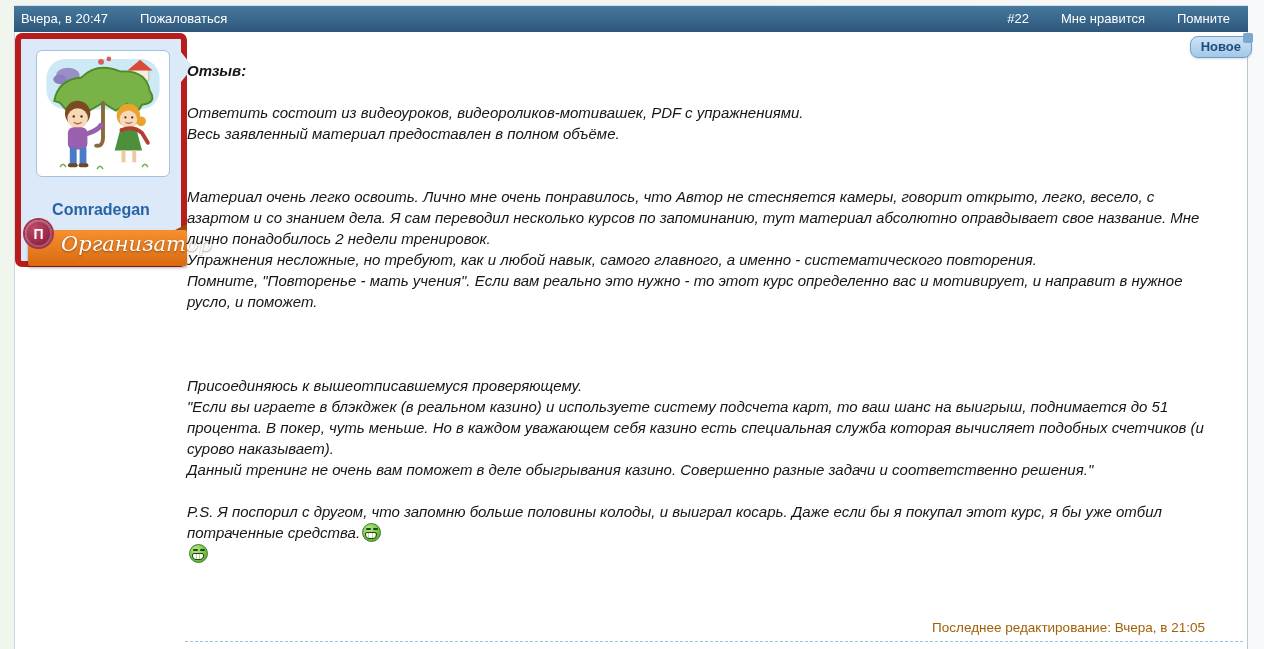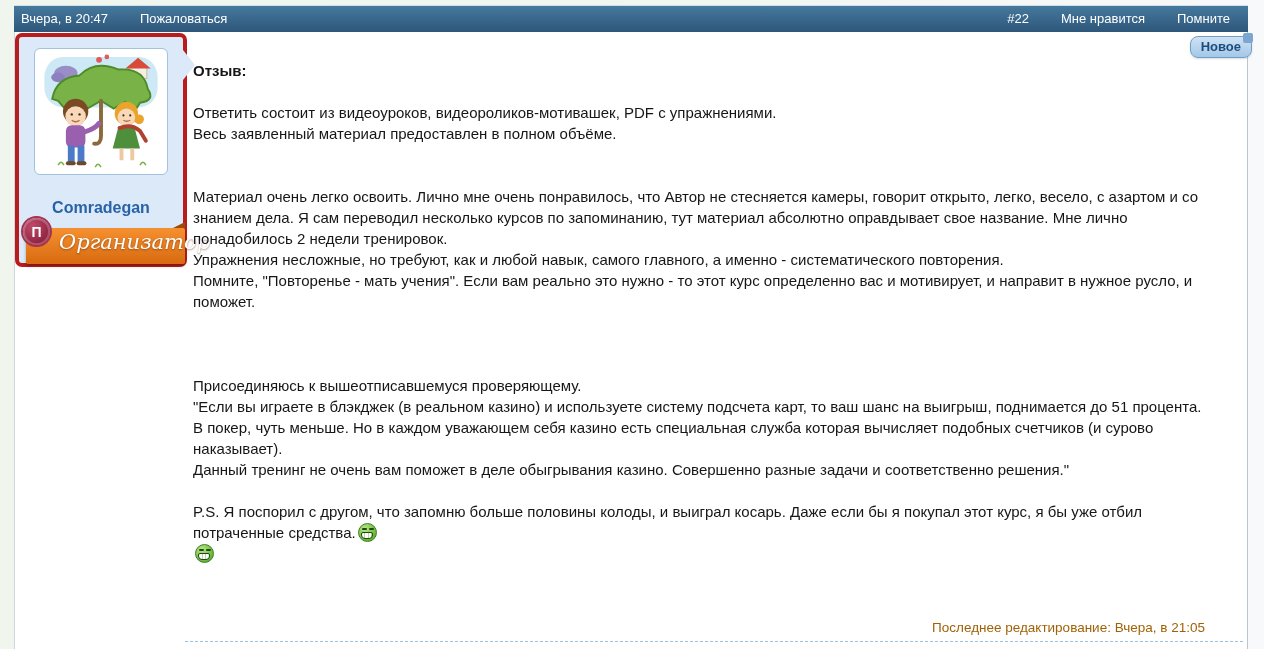--- a/index.html
+++ b/index.html
@@ -33,21 +33,21 @@
     box-shadow:0 1px 2px rgba(0,0,0,.15);
     text-align:center;
   }
   .new-badge::before{
     content:"";position:absolute;top:-4px;right:-2px;width:10px;height:10px;
     background:#7aa6d0;border-radius:2px;z-index:-1;
   }
   
   .user-card{
     position:absolute;left:0px;top:28px;width:172px;height:234px;
-    background:#dbe9f8;border:4px solid #b91c1c;border-radius:7px;box-sizing:border-box;
+    background:#dbe9f8;border:6px solid #b91c1c;border-radius:7px;box-sizing:border-box;
   }
   .user-card .card-arrow{
     position:absolute;right:-12px;top:13px;width:0;height:0;
     border-top:15px solid transparent;border-bottom:15px solid transparent;
     border-left:12px solid #dbe9f8;
   }
   .avatar-frame{
     position:absolute;left:15px;top:11px;width:134px;height:127px;
     background:#fff;border:1px solid #a2c2dd;border-radius:6px;
     box-sizing:border-box;padding:3px;cursor:pointer;
@@ -73,22 +73,22 @@
   }
   .role-seal{
     position:absolute;left:-3px;top:-10px;width:27px;height:27px;border-radius:50%;
     background:radial-gradient(circle at 35% 30%,#c04a6a,#8e2240 72%);
     box-shadow:0 0 0 2px #a43252,inset 0 0 0 2px rgba(255,255,255,.22);
     color:#fff;font-weight:bold;font-size:14px;
     display:flex;align-items:center;justify-content:center;
   }
   
   .post-content{
-    position:absolute;left:178px;top:55px;width:1018px;
-    font-size:15px;line-height:21px;color:#161616;
+    position:absolute;left:172px;top:55px;width:1018px;
+    font-size:15px;line-height:21px;color:#161616;font-style:italic;
   }
   .post-title{font-weight:bold;}
   .para{white-space:pre-wrap;min-height:21px;}
   .last-edit{
     position:absolute;right:42px;top:615px;
     font-size:13.5px;color:#a16207;
   }
   .dashed-sep{
     position:absolute;left:170px;right:4px;top:636px;height:0;
     border-top:1px dashed #9cc2dc;

